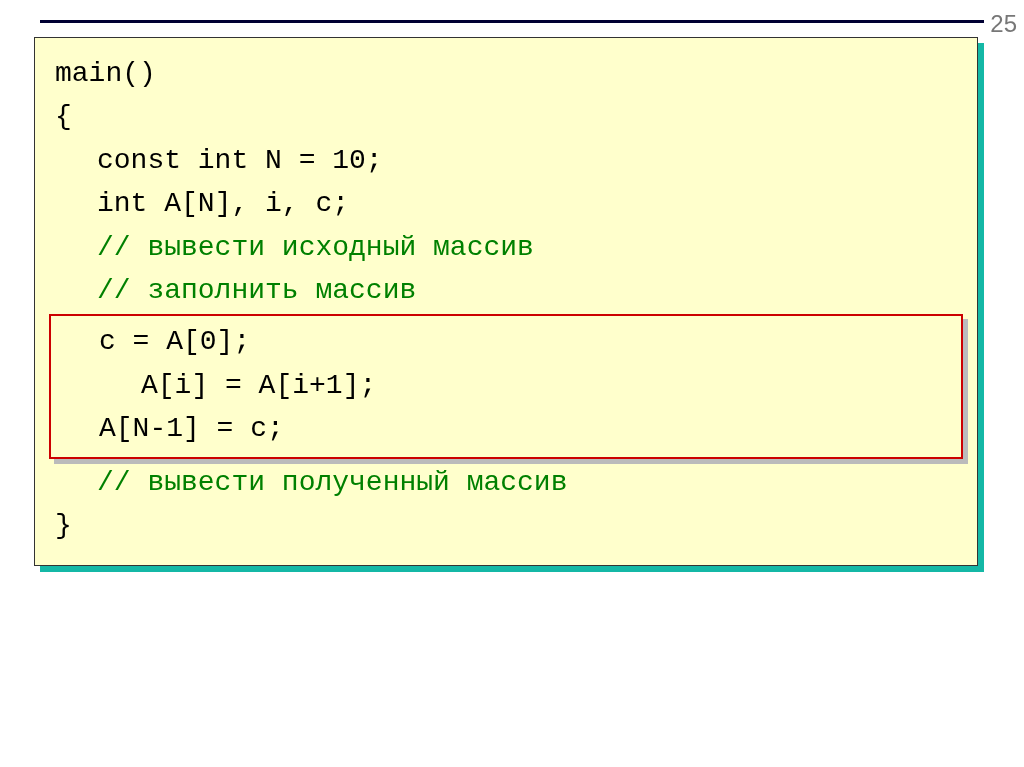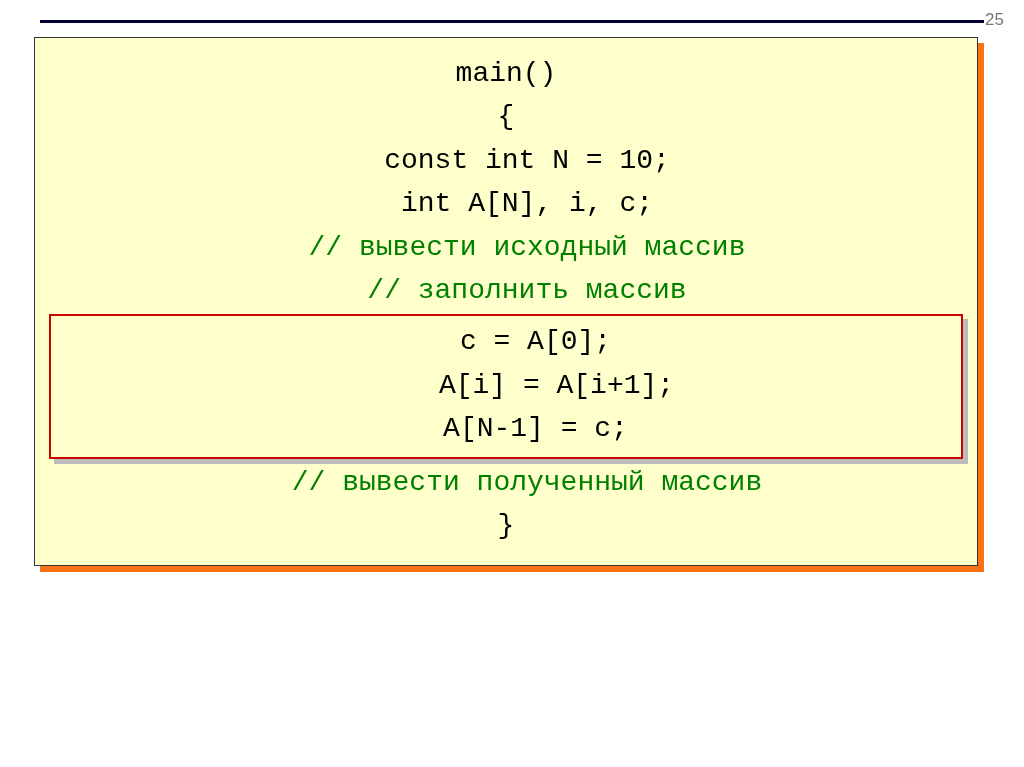--- a/index.html
+++ b/index.html
@@ -6,41 +6,40 @@
   html, body { width: 1024px; height: 767px; background: #fff; font-family: Arial, Helvetica, sans-serif; }
   .slide {
     position: relative;
     width: 1024px;
     height: 767px;
     padding: 20px 40px 30px 40px;
   }
   .pagenum {
     position: absolute;
     top: 10px;
-    right: 20px;
-    font-size: 17px;
+    right: 7px;
+    font-size: 24px;
     color: #777;
   }
   .title {
     font-size: 36px;
     font-weight: bold;
     color: #000;
     margin-top: 8px;
     margin-bottom: 6px;
   }
   .hr {
     height: 3px;
     background: #000033;
     margin-bottom: 20px;
   }
   .codebox-shadow {
-    background: #f97316;
+    background: #14b8a6;
     padding: 0;
     position: relative;
-    text-align: center;
   }
   .codebox {
     background: #FFFFCC;
     border: 1.5px solid #333;
     position: relative;
     top: -6px;
     left: -6px;
     padding: 14px 20px 18px 20px;
     font-family: "Courier New", Courier, monospace;
     font-size: 28px;
@@ -59,21 +58,21 @@
   .highlight-shadow {
     position: absolute;
     top: 5px; left: 5px; right: -5px; bottom: -5px;
     background: #bbbbbb;
     z-index: 0;
   }
   .highlight {
     position: relative;
     background: #FFFFCC;
     border: 2px solid #CC0000;
-    padding: 4px 6px 6px 23px;
+    padding: 4px 6px 6px 6px;
     z-index: 1;
   }
   .highlight .code-line.indent1 { padding-left: 42px; }
   .highlight .code-line.indent2 { padding-left: 84px; }
 </style>
 </head>
 <body>
 
 <div class="slide">
   <div class="pagenum">25</div>

